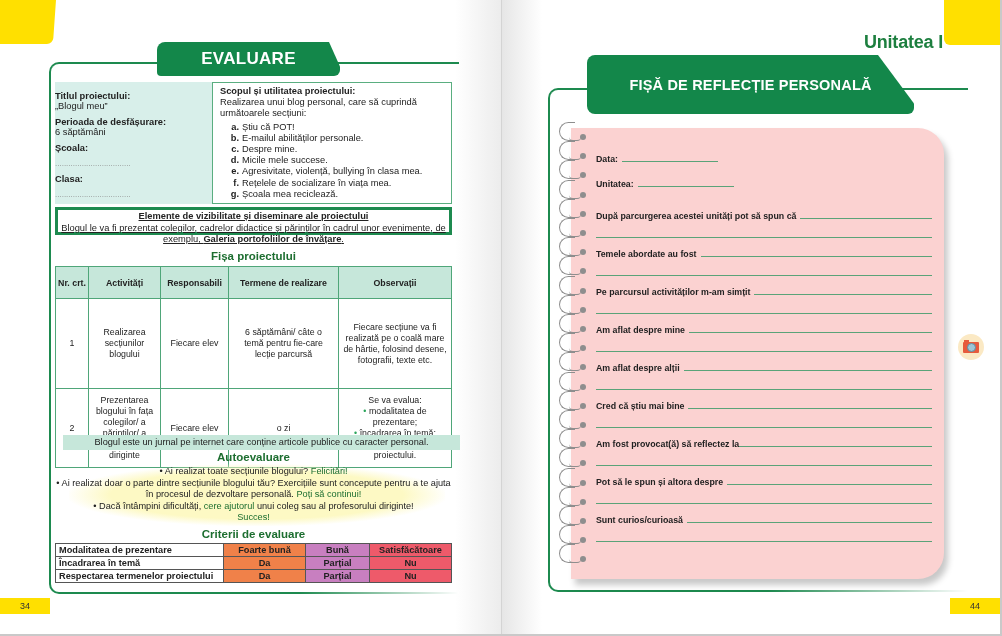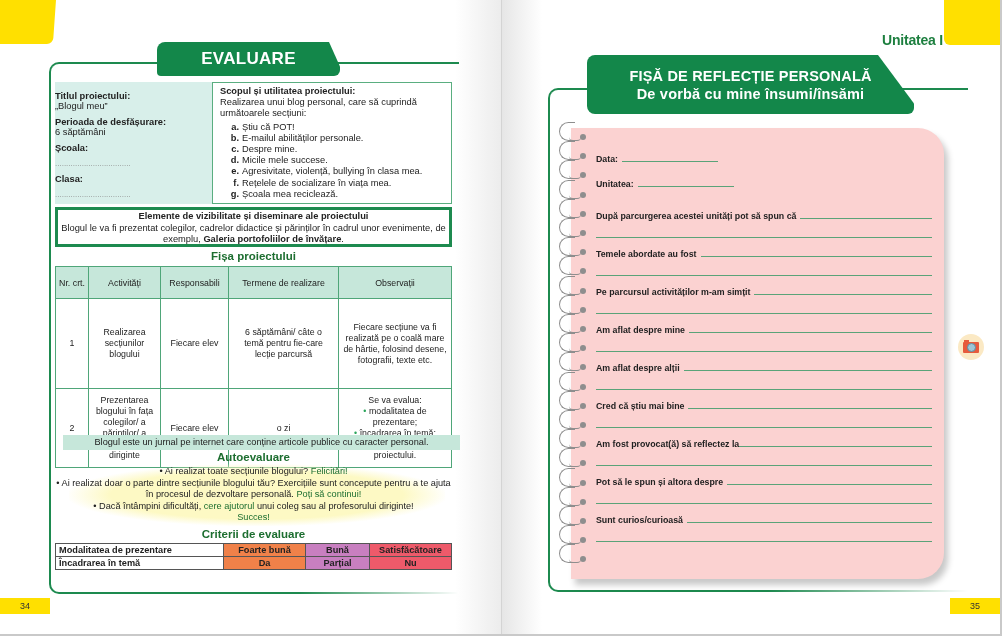--- a/index.html
+++ b/index.html
@@ -28,48 +28,48 @@
   .info-row { position: absolute; left: 55px; top: 82px; width: 397px; height: 122px; }
   .info-left { position: absolute; left: 0; top: 0; width: 157px; height: 122px; background: #d8efea; font-size: 9.3px; padding-top: 9px; }
   .info-left .lbl { font-weight: bold; display: block; }
   .info-left .val { display: block; margin-bottom: 6px; }
   .info-left .dots { display: block; color: #888; letter-spacing: 0; font-size: 8px; margin: 2px 0 6px; }
   .info-right { position: absolute; left: 157px; top: 0; width: 240px; height: 122px; border: 1px solid #5aae80; font-size: 9.3px; padding: 3px 7px; line-height: 11.2px; }
   .info-right .ttl { font-weight: bold; display: block; }
   .info-right ul { list-style: none; padding-left: 8px; margin-top: 2px; }
   .info-right li b { display: inline-block; width: 11px; text-align: right; margin-right: 3px; }
 
-  .visibility { position: absolute; left: 55px; top: 207px; width: 397px; height: 40px; border: 3px solid #1d8a4f; text-align: center; font-size: 9.3px; line-height: 11.5px; padding-top: 1px; }
+  .visibility { position: absolute; left: 55px; top: 207px; width: 397px; height: 28px; border: 3px solid #1d8a4f; text-align: center; font-size: 9.3px; line-height: 11.5px; padding-top: 1px; text-decoration: underline; }
   .visibility .ttl { font-weight: bold; display: block; }
 
   .section-title { position: absolute; left: 55px; width: 397px; text-align: center; color: #1d6e30; font-weight: bold; font-size: 11.5px; }
 
   table.proj { position: absolute; left: 55px; top: 266px; width: 397px; border-collapse: collapse; font-size: 8.8px; text-align: center; }
-  table.proj th { background: #c6e7da; font-weight: normal; border: 1px solid #4fa679; height: 32px; padding: 0 2px; }
+  table.proj th { background: #c6e7da; font-weight: bold; border: 1px solid #4fa679; height: 32px; padding: 0 2px; }
   table.proj td { border: 1px solid #4fa679; padding: 1px 2px; line-height: 11px; }
   table.proj tr.r1 td { height: 90px; }
   table.proj tr.r2 td { height: 79px; }
   .bullet { color: #2aa55b; }
 
   .blog-note { position: absolute; left: 55px; top: 435px; width: 397px; height: 15px; background: #c6e7da; font-size: 9.2px; text-align: center; line-height: 15px; margin-left: 8px; }
 
   .self-eval { position: absolute; left: 55px; top: 466px; width: 397px; height: 60px; font-size: 9.2px; text-align: center; line-height: 11.6px; }
   .self-eval .brush { position: absolute; left: 14px; top: -2px; width: 376px; height: 62px; background: radial-gradient(ellipse at center, #fdf9c4 55%, rgba(253,249,196,0) 72%); border-radius: 40%; }
   .self-eval .txt { position: relative; }
   .self-eval .g { color: #1d6e30; font-weight: normal; }
 
   table.crit { position: absolute; left: 55px; top: 543px; width: 397px; border-collapse: collapse; font-size: 9.2px; font-weight: bold; }
   table.crit td { border: 1px solid #555; height: 13px; padding: 0 3px; line-height: 12px; }
   table.crit td.c1 { width: 168px; text-align: left; background: #fff; }
   table.crit td.o { background: #f08149; text-align: center; width: 82px; }
   table.crit td.p { background: #c87fc0; text-align: center; width: 64px; }
   table.crit td.r { background: #ee5a6a; text-align: center; }
 
   
-  .unit-label { position: absolute; right: 57px; top: 32px; color: #1d7f3f; font-weight: bold; font-size: 14px; letter-spacing: -0.2px; }
+  .unit-label { position: absolute; right: 57px; top: 32px; color: #1d7f3f; font-weight: bold; font-size: 18px; letter-spacing: -0.2px; }
   .frame-right { position: absolute; left: 548px; top: 88px; width: 420px; height: 504px; border: 2px solid #1d8a4f; border-right: none; border-radius: 10px 0 0 10px; }
   .frame-right::after { content: ""; position: absolute; right: 0; bottom: -2px; width: 200px; height: 2px; background: linear-gradient(to right, rgba(255,255,255,0), #fff); }
   .banner.right { left: 587px; top: 55px; width: 327px; height: 59px; border-radius: 8px 6px 6px 8px; clip-path: polygon(0 0, 89% 0, 100% 82%, 100% 100%, 0 100%); font-size: 14.5px; line-height: 18px; letter-spacing: 0.2px; }
 
   .notebook { position: absolute; left: 571px; top: 128px; width: 373px; height: 451px; background: #fbd2d1; border-radius: 0 26px 26px 0; box-shadow: 4px 6px 6px rgba(0,0,0,0.22); }
   .spiral { position: absolute; left: 557px; top: 122px; width: 36px; height: 460px; }
   .ring { position: absolute; left: 0; width: 30px; height: 19px; }
   .ring .loop { position: absolute; left: 2px; top: 0; width: 16px; height: 19px; border: 1.6px solid #8e8e8e; border-right: none; border-radius: 10px 0 0 10px; }
   .ring .hole { position: absolute; left: 23px; top: 12px; width: 6px; height: 6px; border-radius: 50%; background: #8e8e8e; }
   .ring .tail { position: absolute; left: 12px; top: 15px; width: 12px; height: 4px; border-bottom: 1.6px solid #8e8e8e; border-radius: 0 0 8px 8px; }
@@ -184,36 +184,41 @@
         <td class="o">Foarte bună</td>
         <td class="p">Bună</td>
         <td class="r">Satisfăcătoare</td>
       </tr>
       <tr>
         <td class="c1">Încadrarea în temă</td>
         <td class="o">Da</td>
         <td class="p">Parțial</td>
         <td class="r">Nu</td>
       </tr>
+      <tr>
+        <td class="c1">Respectarea termenelor proiectului</td>
+        <td class="o">Da</td>
+        <td class="p">Parțial</td>
+        <td class="r">Nu</td>
+      </tr>
     </tbody>
       </table>
 
     <div class="page-num left">34</div>
   </div>
 
   <div class="page page-right">
     <div class="corner-tab right"></div>
-    <div class="page-num right">35</div>
+    <div class="page-num right">44</div>
   </div>
 
   <div class="unit-label">Unitatea I</div>
   <div class="frame-right"></div>
   <div class="banner right">
     <span>FIȘĂ DE REFLECȚIE PERSONALĂ</span>
-    <span>De vorbă cu mine însumi/însămi</span>
   </div>
 
   <div class="notebook"></div>
 
   <div class="spiral" id="spiral">
       <div class="ring" style="top: 0px;">
         <div class="loop"></div>
         <div class="tail"></div>
         <div class="hole"></div>
       </div>

